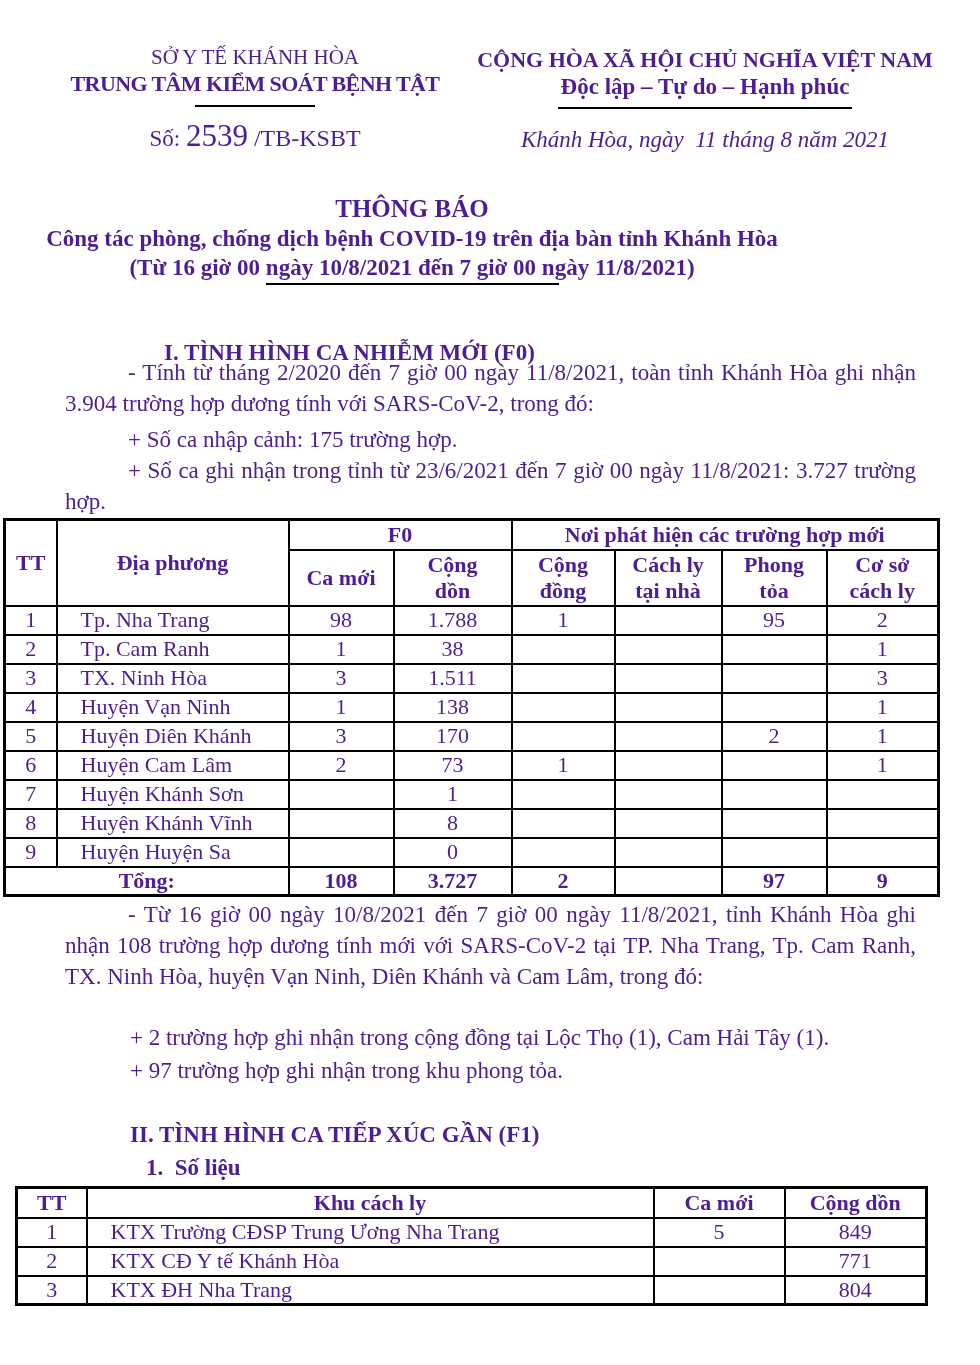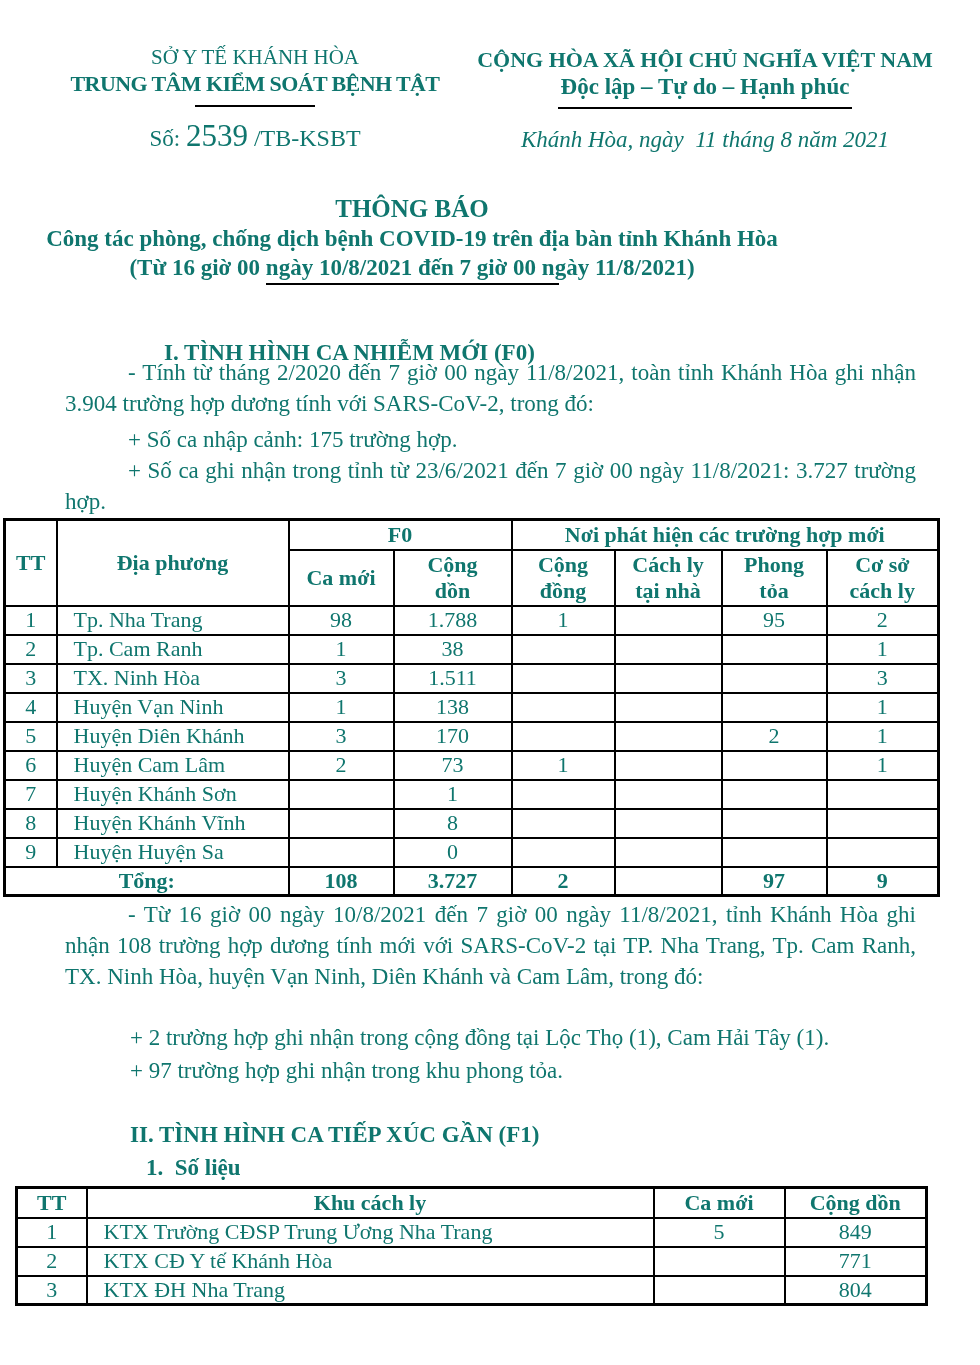--- a/index.html
+++ b/index.html
@@ -1,18 +1,18 @@
 <!DOCTYPE html>
 <html><head>
 <meta charset="utf-8">
 <style>
   html,body{margin:0;padding:0;background:#888;}
   .page{
     position:relative;width:980px;height:1365px;margin:0 auto;
-    background:#fff;color:#0f766e;
+    background:#fff;color:#4c1d95;
     font-family:"Liberation Serif","DejaVu Serif",serif;
     font-size:23px;line-height:31px;overflow:hidden;
   }
   .abs{position:absolute;}
   .justify{text-align:justify;}
 
   
   .org-block{left:55px;top:44px;width:400px;text-align:center;}
   .org-l1{font-size:21px;line-height:26px;}
   .org-l2{font-size:22px;line-height:28px;font-weight:bold;letter-spacing:-0.6px;}
@@ -47,21 +47,21 @@
 
   
   table{border-collapse:collapse;table-layout:fixed;font-size:22px;line-height:26px;}
   .tbl1{left:3px;top:518px;width:934px;}
   .tbl2{left:15px;top:1186px;width:910px;}
   table{border:3px solid #000;}
   th,td{border:2px solid #000;text-align:center;vertical-align:middle;padding:0 4px;overflow:hidden;}
   th{font-weight:bold;}
   .wrap2{padding:0 16px;}
   .nowrap{white-space:nowrap;}
-  .cell-left{text-align:left;padding-left:16px;}
+  .cell-left{text-align:left;padding-left:23px;}
   .tr-h1{height:30px;}
   .tr-h2{height:56px;}
   .tr-d{height:29px;}
   .tr-total{height:27px;font-weight:bold;margin-left:14px;}
   .tbl2 .tr-h1{height:30px;}
 </style>
 </head>
 <body>
 
 <div class="page">

